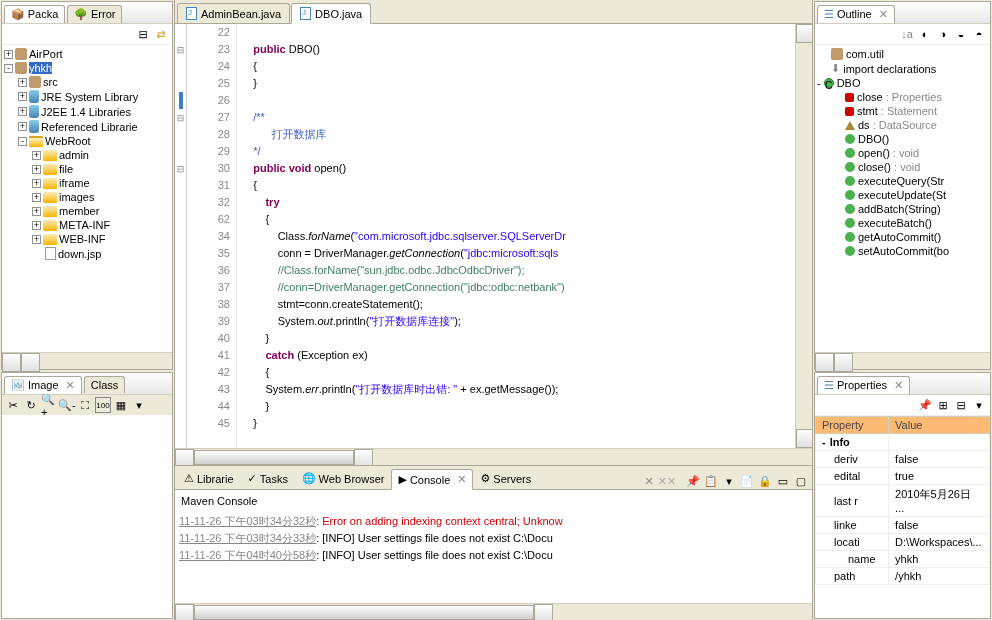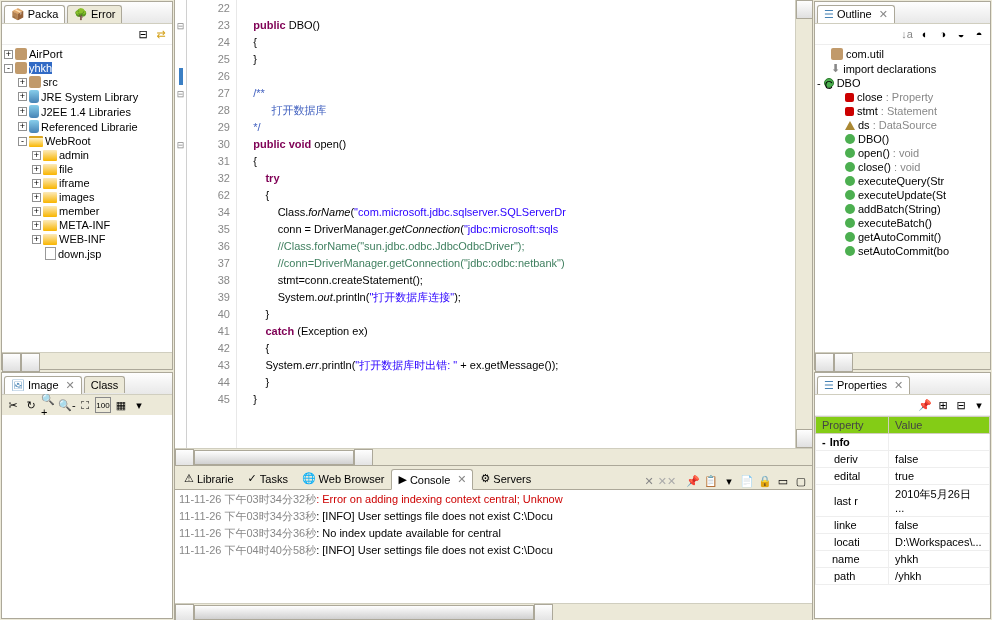--- a/index.html
+++ b/index.html
@@ -56,33 +56,33 @@
 .sb-thumb-h { background: linear-gradient(to bottom, #fefefe, #d0d0d0); border: 1px solid #aca899; height: 15px; width: 160px; margin: 1px 0; }
 
 .bottom-area { height: 155px; display: flex; flex-direction: column; border-top: 1px solid #aca899; }
 .bottom-tabs { height: 24px; background: #ece9d8; display: flex; align-items: flex-end; padding: 2px 2px 0; border-bottom: 1px solid #aca899; }
 .bottom-tab { display: inline-flex; align-items: center; gap: 3px; padding: 3px 6px; cursor: pointer; border: 1px solid transparent; }
 .bottom-tab.active { background: #fff; border: 1px solid #aca899; border-bottom: 1px solid #fff; border-radius: 3px 3px 0 0; position: relative; top: 1px; }
 .console-subheader { height: 22px; background: #fff; display: flex; align-items: center; padding: 0 6px; }
 .console-body { flex: 1; background: #fff; font-family: 'Courier New', monospace; font-size: 13px; padding: 2px 4px; overflow: hidden; }
 .console-line { white-space: nowrap; height: 17px; }
 .err { color: #c00; }
-.ts { color: #888; }
+.ts { color: #888; text-decoration: underline; }
 
 .outline-body { flex: 1; overflow: hidden; font-size: 12px; padding: 2px; }
 .outline-item { display: flex; align-items: center; gap: 3px; padding: 1px 0; white-space: nowrap; cursor: pointer; }
 .o-indent-1 { padding-left: 14px; }
 .circle { width: 10px; height: 10px; border-radius: 50%; display: inline-block; }
 .circle.green { background: #4CAF50; }
 .circle.red { background: #c00; border-radius: 2px; width: 9px; height: 9px; }
 .triangle { width: 0; height: 0; border-left: 5px solid transparent; border-right: 5px solid transparent; border-bottom: 9px solid #aa8833; display: inline-block; }
 .type { color: #888; }
 
 .props-table { width: 100%; border-collapse: collapse; font-size: 11px; }
-.props-table th { background: #84cc16; border: 1px solid #d0cebf; text-align: left; padding: 2px 6px; font-weight: normal; color: #444; }
+.props-table th { background: #fdba74; border: 1px solid #d0cebf; text-align: left; padding: 2px 6px; font-weight: normal; color: #444; }
 .props-table td { border: 1px solid #eee; padding: 2px 6px; }
 .props-cat { font-weight: bold; }
 
 .image-view-tools { display: flex; align-items: center; padding: 2px; background: #ece9d8; }
 
 .mark-blue { background: #3b7fc4; width: 4px; height: 17px; display: inline-block; }
 </style>
 </head>
 <body>
 
@@ -203,20 +203,30 @@
         <span class="toolbar-btn" style="font-size:8px;border:1px solid #888">100</span>
         <span class="toolbar-btn">▦</span>
         <span class="toolbar-btn">▾</span>
       </div>
       <div style="flex:1;background:#fff"></div>
     </div>
   </div>
 
   <div class="col-mid">
     <div class="editor-area view" style="border:none;margin:0">
+      <div class="editor-tabs" id="editor-tabs">
+          <span class="editor-tab">
+            <span class="icon-java"></span>
+            <span>AdminBean.java</span>
+          </span>
+          <span class="editor-tab active">
+            <span class="icon-java"></span>
+            <span>DBO.java</span>
+          </span>
+        </div>
       <div class="code-area">
         <div class="gutter-mark" id="gutter-marks">
             <div class="code-line" style="text-align: center;"></div>
             <div class="code-line" style="text-align: center;"><span style="color:#888;font-size:9px">⊟</span></div>
             <div class="code-line" style="text-align: center;"></div>
             <div class="code-line" style="text-align: center;"></div>
             <div class="code-line" style="text-align: center;"><span class="mark-blue"></span></div>
             <div class="code-line" style="text-align: center;"><span style="color:#888;font-size:9px">⊟</span></div>
             <div class="code-line" style="text-align: center;"></div>
             <div class="code-line" style="text-align: center;"></div>
@@ -298,24 +308,24 @@
         <span class="toolbar-btn" style="color:#aaa">✕✕</span>
         <span style="width:8px"></span>
         <span class="toolbar-btn">📌</span>
         <span class="toolbar-btn">📋</span>
         <span class="toolbar-btn">▾</span>
         <span class="toolbar-btn" style="color:#4682b4">📄</span>
         <span class="toolbar-btn">🔒</span>
         <span class="toolbar-btn">▭</span>
         <span class="toolbar-btn">▢</span>
       </div>
+      <div class="console-subheader">Maven Console</div>
       <div class="console-body" id="console-body">
           <div class="console-line err"><span class="ts">11-11-26 下午03时34分32秒</span>: Error on adding indexing context central; Unknow</div>
           <div class="console-line "><span class="ts">11-11-26 下午03时34分33秒</span>: [INFO] User settings file does not exist C:\Docu</div>
-          <div class="console-line "><span class="ts">11-11-26 下午03时34分36秒</span>: No index update available for central</div>
           <div class="console-line "><span class="ts">11-11-26 下午04时40分58秒</span>: [INFO] User settings file does not exist C:\Docu</div>
         </div>
       <div class="scrollbar-h">
           <div class="sb-thumb-h" style="width:340px"></div>
         </div>
     </div>
   </div>
 
   <div class="col-right">
     <div class="view" style="flex:3;min-height:0">
@@ -346,21 +356,21 @@
           </div>
           <div class="outline-item o-indent-0">
             <span class="expand">-</span>
             <span class="circle green" style="border:1px solid #2a7a2a">C</span>
             <span>DBO</span>
           </div>
           <div class="outline-item o-indent-1">
             <span style="width:11px;display:inline-block"></span>
             <span class="circle red"></span>
             <span>close</span>
-            <span class="type"> : Property</span>
+            <span class="type"> : Properties</span>
           </div>
           <div class="outline-item o-indent-1">
             <span style="width:11px;display:inline-block"></span>
             <span class="circle red"></span>
             <span>stmt</span>
             <span class="type"> : Statement</span>
           </div>
           <div class="outline-item o-indent-1">
             <span style="width:11px;display:inline-block"></span>
             <span class="triangle"></span>
@@ -458,21 +468,21 @@
               </tr>
               <tr>
                 <td style="padding-left:18px">linke</td>
                 <td>false</td>
               </tr>
               <tr>
                 <td style="padding-left:18px">locati</td>
                 <td>D:\Workspaces\...</td>
               </tr>
               <tr>
-                <td style="padding-left:16px">name</td>
+                <td style="padding-left:32px">name</td>
                 <td>yhkh</td>
               </tr>
               <tr>
                 <td style="padding-left:18px">path</td>
                 <td>/yhkh</td>
               </tr>
             </tbody>
         </table>
       </div>
     </div>

